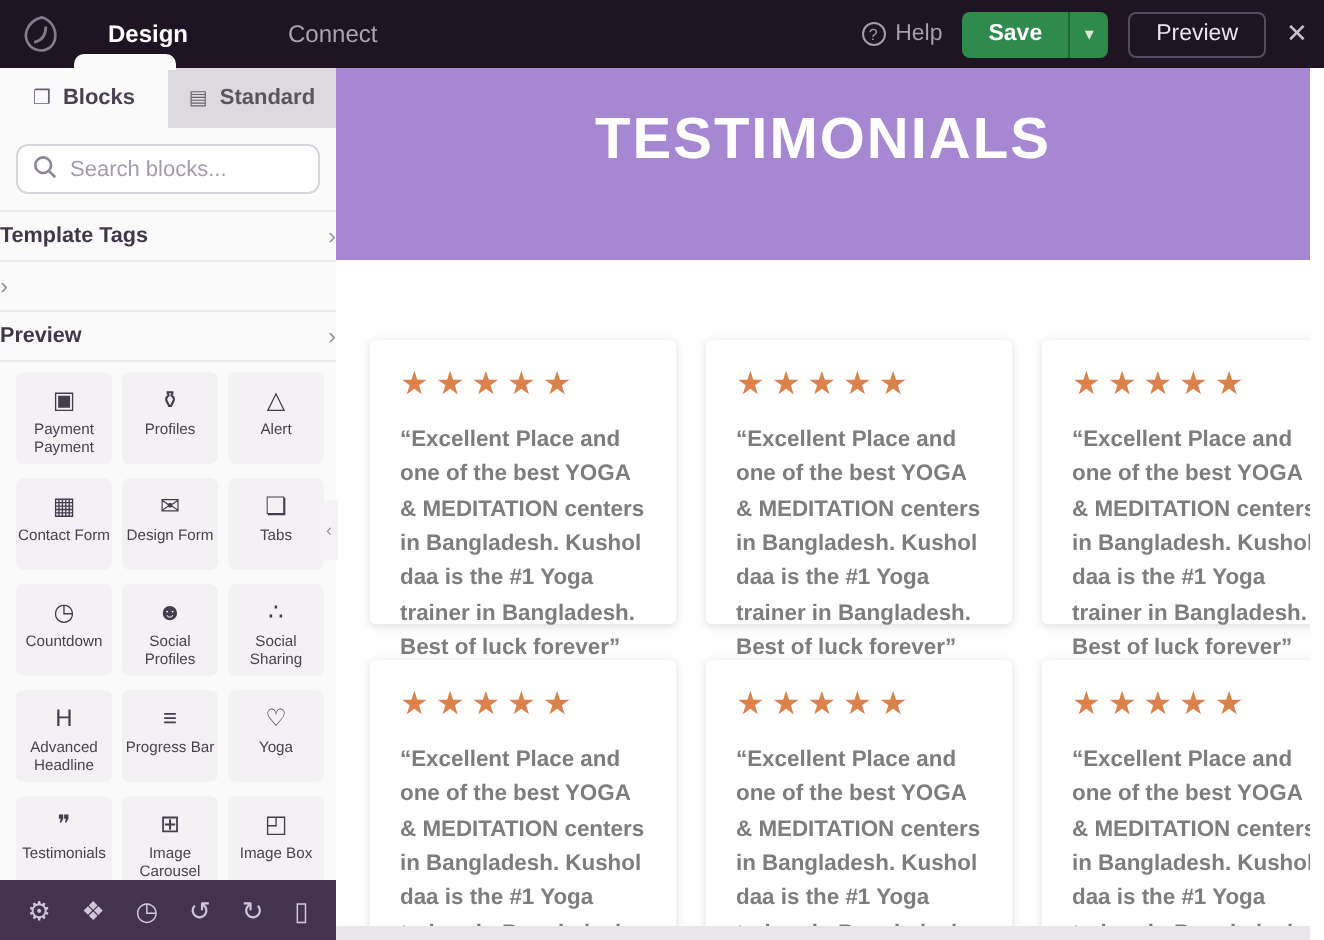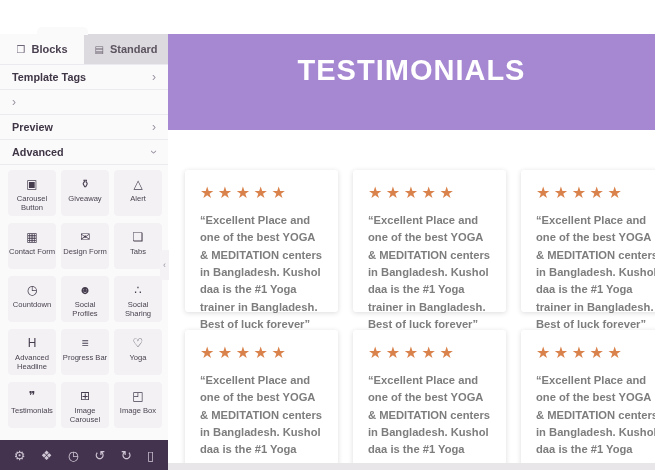--- a/index.html
+++ b/index.html
@@ -39,21 +39,21 @@
   .panel-tab.inactive { background:#dcdade; color:#5b5360; }
   .ptab-icon { font-size:10px; color:#6d6475; }
   .search-wrap { margin:8px; position:relative; }
   .search-wrap input { width:100%; height:25px; border:1px solid #d9d5dc; border-radius:6px;
                        background:#fff; padding:0 8px 0 26px; font-size:11px; color:#4a4150;
                        font-family:inherit; outline:none; }
   .search-wrap input::placeholder { color:#a49cab; }
   .search-glyph { position:absolute; left:8px; top:5px; }
   .accordion { border-top:1px solid #edeaef; }
   .acc-row { height:25px; display:flex; align-items:center; justify-content:space-between;
-             padding:0 12px; border-bottom:1px solid #edeaef; cursor:pointer; }
+             padding:0 0; border-bottom:1px solid #edeaef; cursor:pointer; }
   .acc-label { font-size:10.8px; font-weight:700; color:#3f3646; }
   .acc-chev { color:#9a92a1; font-size:12px; line-height:1; }
   .acc-chev.open { display:inline-block; transform:rotate(90deg); }
   .tiles { display:grid; grid-template-columns:repeat(3,48px); gap:7px 5px; padding:5px 8px; }
   .tile { width:48px; height:46px; background:#f3f1f4; border-radius:4px; display:flex;
           flex-direction:column; align-items:center; justify-content:flex-start; padding-top:7px;
           cursor:pointer; }
   .tile-icon { font-size:12px; line-height:14px; color:#453c4e; }
   .tile-label { font-size:7.6px; color:#4a4350; text-align:center; line-height:1.25; margin-top:3px; }
   .collapse-handle { position:absolute; right:-1px; top:216px; width:9px; height:30px;
@@ -77,61 +77,86 @@
           box-shadow:0 1px 5px rgba(40,30,50,.16); padding:15px 15px; cursor:pointer; }
   .stars { color:#d9824c; font-size:16px; letter-spacing:3.5px; line-height:1; white-space:nowrap; }
   .quote { margin-top:11px; font-size:11.2px; color:#7d7d7d; line-height:1.55;font-weight:bold; }
   .next-section-strip { position:absolute; bottom:0; left:0; width:487px; height:7px; background:#e9e6ea; }
 </style>
 </head>
 <body>
 
 <div class="app">
 
+  <div class="topbar">
+    <div class="logo-box">
+      <svg width="20" height="20" viewBox="0 0 24 24">
+        <path d="M13 2 C19 4 22 9 21 15 C20 20 15 23 10 21.5 C5 20 2.5 15 4 10 C5.5 5.5 9 3 13 2 Z" fill="none" stroke="#847b8d" stroke-width="1.6"></path>
+        <path d="M8.5 17 C13 16 15.5 12.5 15.5 7.5" fill="none" stroke="#847b8d" stroke-width="1.6"></path>
+      </svg>
+    </div>
+    <div class="topbar-tab active">Design</div>
+    <div class="topbar-tab second">Connect</div>
+    <div class="topbar-right">
+      <div class="help">
+        <span class="help-circle">?</span>
+        <span>Help</span>
+      </div>
+      <div class="save-split">
+        <button class="save-main">Save</button>
+        <button class="save-caret">▾</button>
+      </div>
+      <button class="preview-btn">Preview</button>
+      <span class="close-x">✕</span>
+    </div>
+  </div>
   <div class="tab-notch"></div>
 
   <div class="sidebar">
     <div class="panel-tabs">
       <div class="panel-tab active">
         <span class="ptab-icon">❒</span>
         <span>Blocks</span>
       </div>
       <div class="panel-tab inactive">
         <span class="ptab-icon">▤</span>
         <span>Standard</span>
       </div>
     </div>
 
+    <div class="search-wrap">
+      <svg class="search-glyph" width="13" height="13" viewBox="0 0 14 14">
+        <circle cx="6" cy="6" r="4.2" fill="none" stroke="#8d8494" stroke-width="1.4"></circle>
+        <line x1="9.2" y1="9.2" x2="12.5" y2="12.5" stroke="#8d8494" stroke-width="1.4"></line>
+      </svg>
+      <input type="text" placeholder="Search blocks..." style="">
+    </div>
 
     <div class="accordion">
       <div class="acc-row">
         <span class="acc-label">Template Tags</span>
         <span class="acc-chev">›</span>
       </div>
       <div class="acc-row">
         <span class="acc-chev">›</span>
       </div>
       <div class="acc-row">
         <span class="acc-label">Preview</span>
         <span class="acc-chev">›</span>
       </div>
-      <div class="acc-row">
-        <span class="acc-label">Advanced</span>
-        <span class="acc-chev open">›</span>
-      </div>
     </div>
 
     <div class="tiles">
       <div class="tile">
         <span class="tile-icon">▣</span>
-        <span class="tile-label">Carousel Button</span>
+        <span class="tile-label">Payment Payment</span>
       </div>
       <div class="tile">
         <span class="tile-icon">⚱</span>
-        <span class="tile-label">Giveaway</span>
+        <span class="tile-label">Profiles</span>
       </div>
       <div class="tile">
         <span class="tile-icon">△</span>
         <span class="tile-label">Alert</span>
       </div>
       <div class="tile">
         <span class="tile-icon">▦</span>
         <span class="tile-label">Contact Form</span>
       </div>
       <div class="tile">

